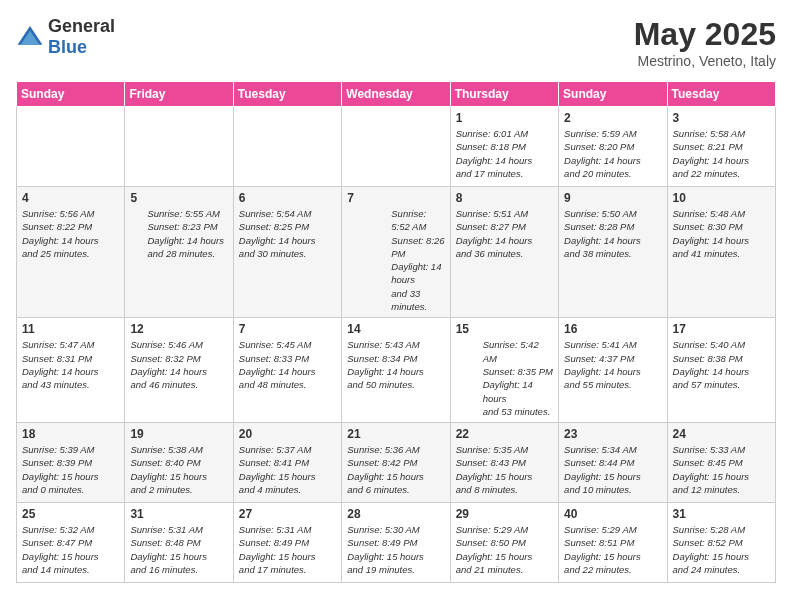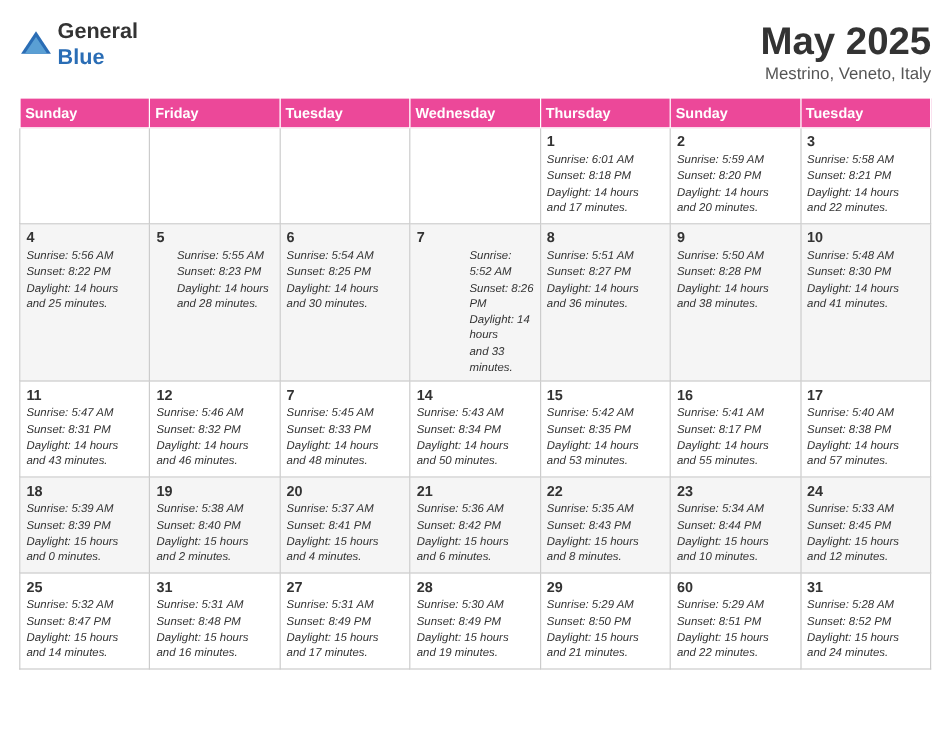--- a/index.html
+++ b/index.html
@@ -225,29 +225,29 @@
         </td>
         <td>
           <span class="day-number">14</span>
           <div class="day-info" style="white-space: pre-line;">Sunrise: 5:43 AM
 Sunset: 8:34 PM
 Daylight: 14 hours
 and 50 minutes.</div>
         </td>
         <td>
           <span class="day-number">15</span>
-          <div class="day-info" style="white-space: pre-line;">Sunrise: 5:42 AM
+          <div class="day-info" style="white-space: pre-line; margin-left: 27px;">Sunrise: 5:42 AM
 Sunset: 8:35 PM
 Daylight: 14 hours
 and 53 minutes.</div>
         </td>
         <td>
           <span class="day-number">16</span>
           <div class="day-info" style="white-space: pre-line;">Sunrise: 5:41 AM
-Sunset: 8:17 PM
+Sunset: 4:37 PM
 Daylight: 14 hours
 and 55 minutes.</div>
         </td>
         <td>
           <span class="day-number">17</span>
           <div class="day-info" style="white-space: pre-line;">Sunrise: 5:40 AM
 Sunset: 8:38 PM
 Daylight: 14 hours
 and 57 minutes.</div>
         </td>
@@ -333,21 +333,21 @@
 and 19 minutes.</div>
         </td>
         <td>
           <span class="day-number">29</span>
           <div class="day-info" style="white-space: pre-line;">Sunrise: 5:29 AM
 Sunset: 8:50 PM
 Daylight: 15 hours
 and 21 minutes.</div>
         </td>
         <td>
-          <span class="day-number">60</span>
+          <span class="day-number">40</span>
           <div class="day-info" style="white-space: pre-line;">Sunrise: 5:29 AM
 Sunset: 8:51 PM
 Daylight: 15 hours
 and 22 minutes.</div>
         </td>
         <td>
           <span class="day-number">31</span>
           <div class="day-info" style="white-space: pre-line;">Sunrise: 5:28 AM
 Sunset: 8:52 PM
 Daylight: 15 hours

